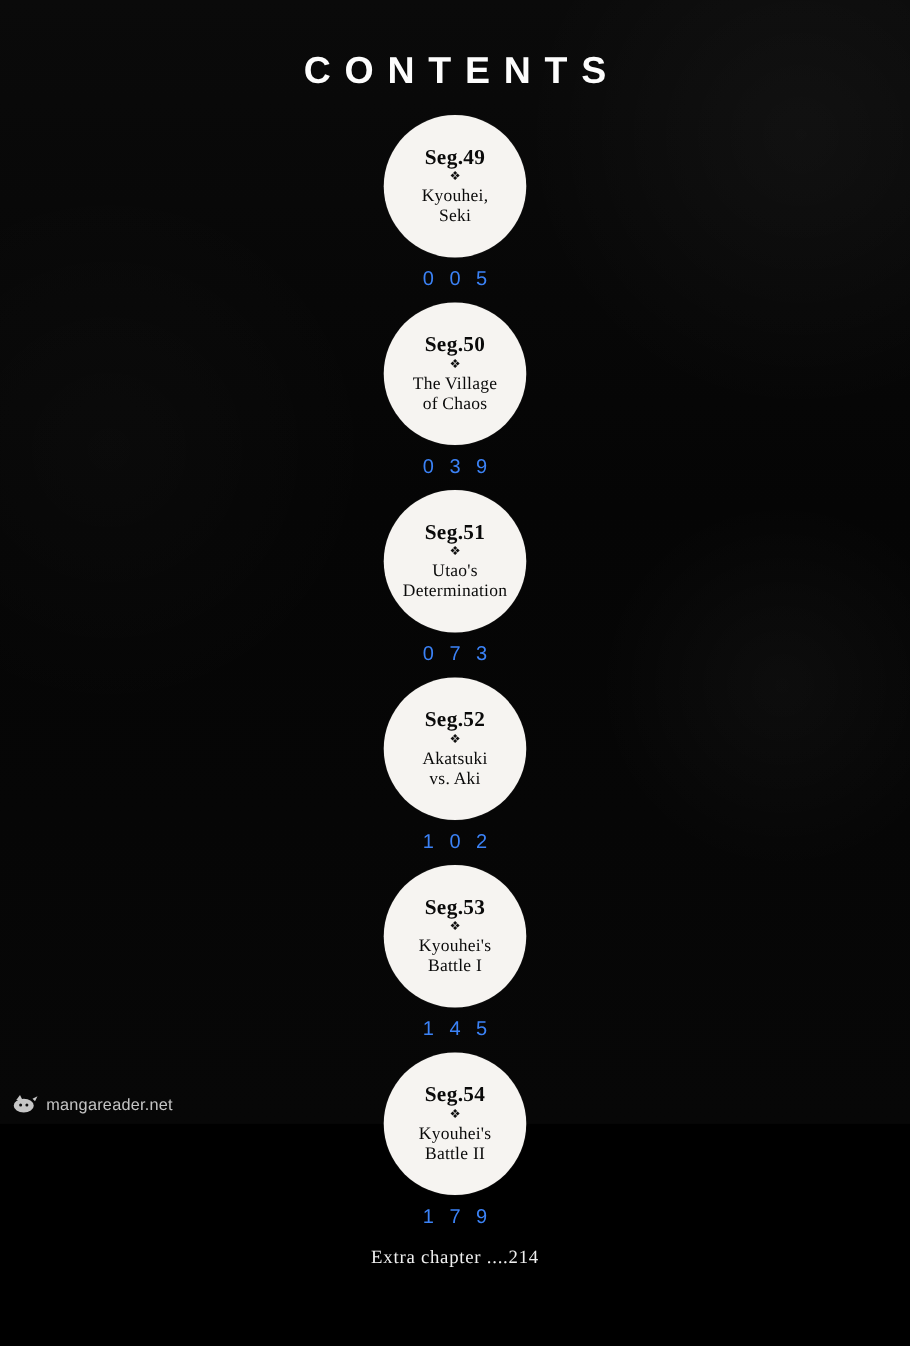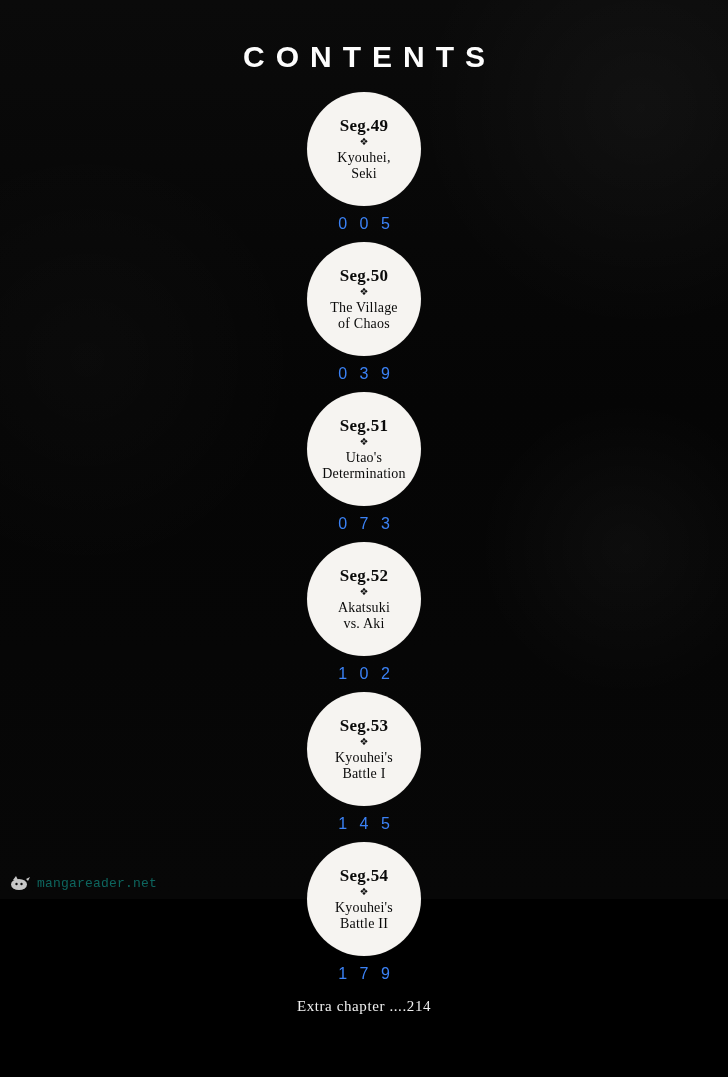--- a/index.html
+++ b/index.html
@@ -134,23 +134,23 @@
     align-items: center;
     gap: 5px;
     opacity: 0.85;
   }
   #watermark .wm-mark {
     width: 22px;
     height: 16px;
     position: relative;
   }
   #watermark .wm-text {
-    font-family: Liberation Mono, monospace;
+    font-family: Liberation Sans, sans-serif;
     font-size: 13px;
-    color: #0f766e;
+    color: #e5e5e5;
     letter-spacing: 0.2px;
   }
 </style>
 </head>
 <body>
 
 <div id="page">
 
   <div id="title">CONTENTS</div>
 

